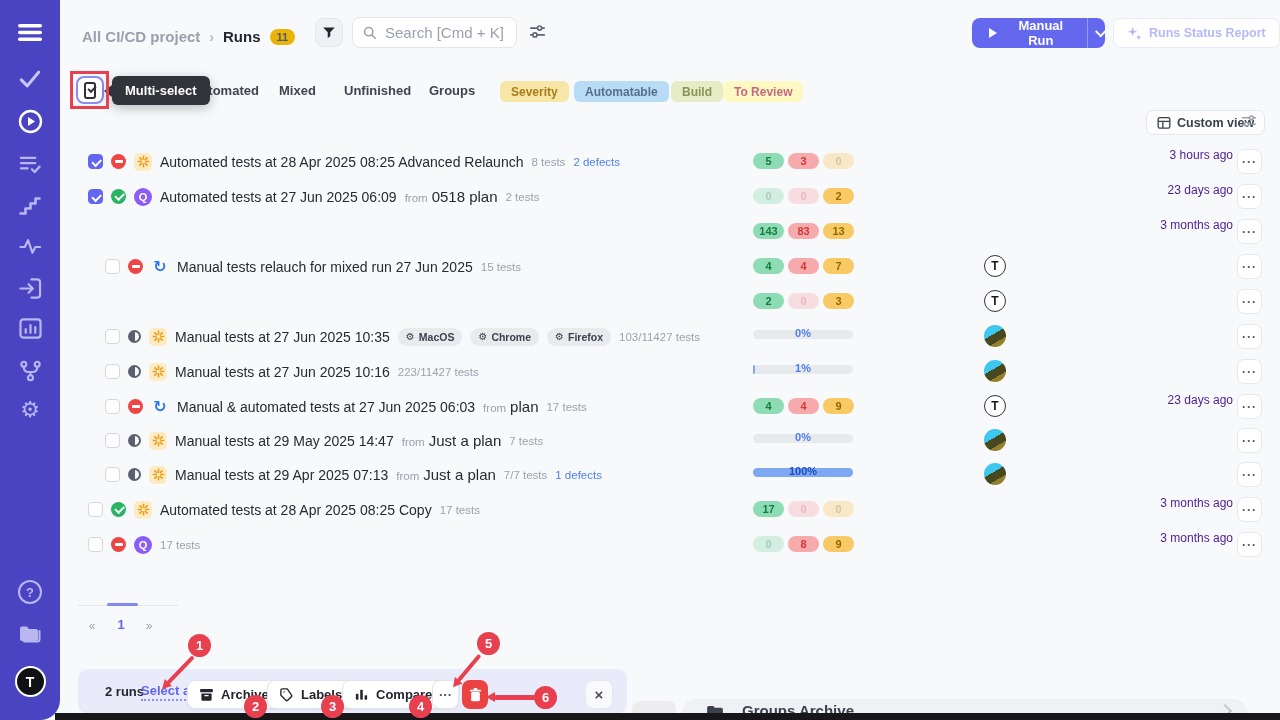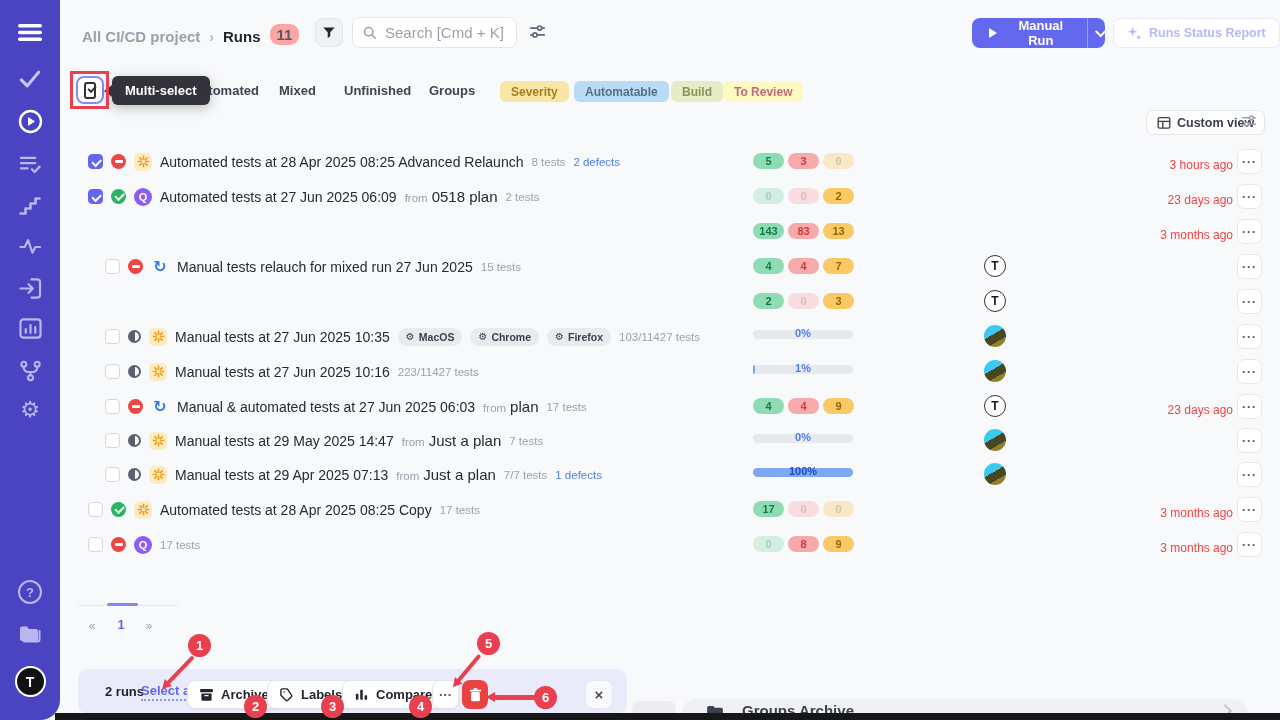--- a/index.html
+++ b/index.html
@@ -13,21 +13,21 @@
   .slogo{width:27px;height:27px;border-radius:50%;background:#101114;border:2px solid #fff;
          color:#fff;font-weight:800;font-size:14px;display:flex;align-items:center;justify-content:center}
   .gearglyph{font-size:22px;line-height:22px;color:#b9b6f0}
   .helpc{width:20px;height:20px;border-radius:50%;border:2px solid #b9b6f0;color:#b9b6f0;
          font-size:13px;font-weight:700;display:flex;align-items:center;justify-content:center}
   
   .crumbs{position:absolute;left:82px;top:21px;height:24px;display:flex;align-items:flex-end;gap:9px;white-space:nowrap}
   .crumb-proj{font-size:15px;font-weight:700;color:#9aa1ad}
   .crumb-sep{font-size:14px;color:#b4bac4;font-weight:700}
   .crumb-page{font-size:15px;font-weight:800;color:#22262f}
-  .countbadge{background:#fca5a5;border-radius:9px;padding:2px 7px;font-size:15px;font-weight:700;color:#555b66}
+  .countbadge{background:#eab308;border-radius:9px;padding:2px 7px;font-size:11px;font-weight:700;color:#555b66}
   .filterbtn{position:absolute;left:315px;top:18px;width:28px;height:29px;background:#f0f1f5;
              border:1px solid #e4e6ec;border-radius:8px;display:flex;align-items:center;justify-content:center;cursor:pointer}
   .searchbox{position:absolute;left:352px;top:17px;width:165px;height:31px;background:#fff;border:1px solid #e4e6ea;
              border-radius:8px;display:flex;align-items:center;gap:6px;padding:0 0 0 10px;box-sizing:border-box}
   .searchbox input{border:none;outline:none;background:transparent;font-size:15px;color:#5a606b;width:120px;
                    font-family:"Liberation Sans","DejaVu Sans",sans-serif}
   .searchbox input::placeholder{color:#9aa1ad}
   .hsliders{position:absolute;left:529px;top:23px;cursor:pointer}
   .mrun{position:absolute;left:972px;top:18px;width:133px;height:30px;background:#6468ee;border:none;border-radius:8px;
         display:flex;align-items:center;color:#fff;cursor:pointer;padding:0}
@@ -102,21 +102,21 @@
   .pill.y{background:#f8c964;color:#8f6a09}
   .pill.zero{opacity:.35}
   .prog{position:relative;width:100px;height:9px;background:#e7e9ed;border-radius:5px;margin-top:2px}
   .fill{height:100%;background:#7fa8f3;border-radius:5px;width:0}
   .plabel{position:absolute;left:0;right:0;top:-3px;text-align:center;font-size:11px;font-weight:800;color:#4e7ef2}
   .prog.full .plabel{color:#1c4ec2}
   .ricon{position:absolute;left:984px;top:6px;width:22px;height:22px;border-radius:50%;box-sizing:border-box}
   .ricon.tl{background:#fff;border:1.8px solid #30333c;color:#16181d;font-weight:800;font-size:12px;
             display:flex;align-items:center;justify-content:center}
   .ricon.av{background:linear-gradient(150deg,#3ec7ef 42%,#47481f 42% 70%,#93802c 70%)}
-  .time{position:absolute;right:47px;top:14px;font-size:12px;color:#ef4444}
+  .time{position:absolute;right:47px;top:4px;font-size:12px;color:#4c1d95}
   .dots{position:absolute;left:1237px;top:5px;width:25px;height:25px;background:#fff;border:1px solid #e7e8ec;
         border-radius:7px;cursor:pointer;color:#4b5563;font-weight:800;font-size:12px;line-height:1;padding:0}
   .dots::after{content:"\B7\B7\B7";letter-spacing:1px}
   
   .pgline{position:absolute;left:78px;top:605px;width:100px;height:1px;background:#e6e8ec}
   .pgactive{position:absolute;left:107px;top:603px;width:31px;height:3px;border-radius:2px;background:#8487f2}
   .pgbtn{position:absolute;top:619px;width:18px;text-align:center;font-size:12px;color:#9aa1ad;cursor:pointer}
   .pgbtn.prev::after{content:"\AB"}
   .pgbtn.next::after{content:"\BB"}
   .pgnum{position:absolute;left:112px;top:617px;width:18px;text-align:center;font-size:13px;font-weight:700;

